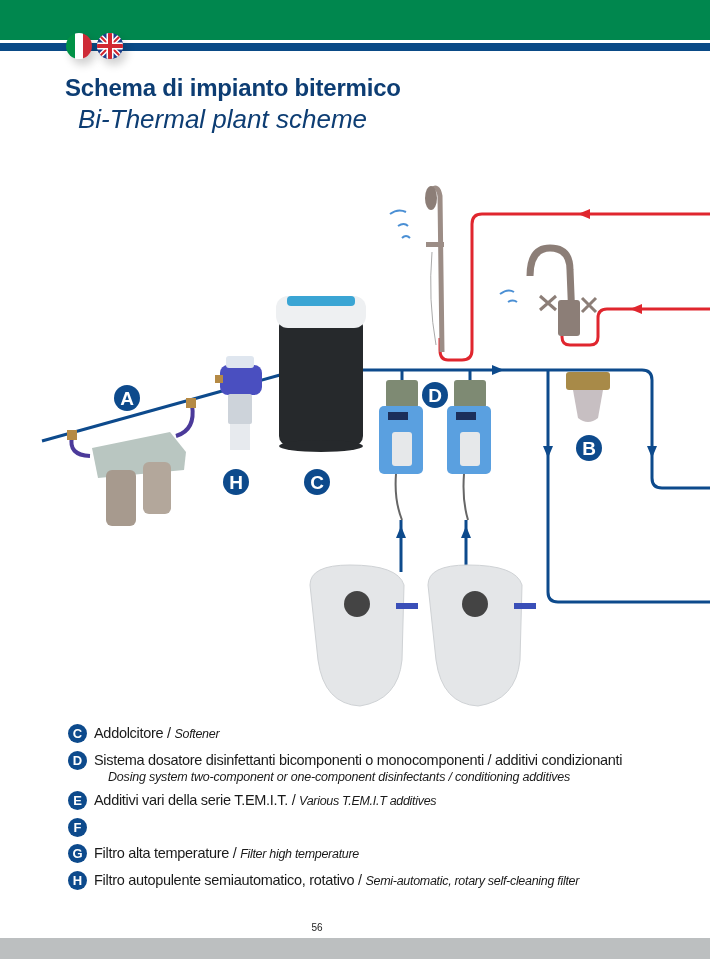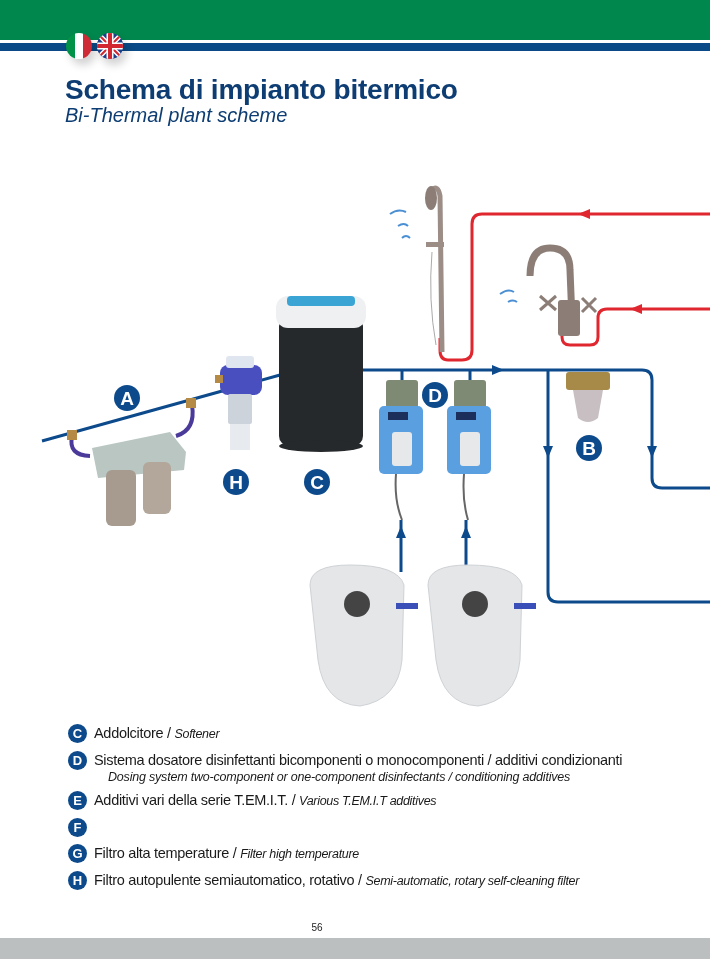--- a/index.html
+++ b/index.html
@@ -4,22 +4,22 @@
 <style>
   html, body { margin:0; padding:0; }
   body { width:710px; height:959px; position:relative; overflow:hidden; background:#ffffff; font-family:"Liberation Sans", sans-serif; }
   .top-green { position:absolute; left:0; top:0; width:710px; height:40px; background:#00874e; }
   .top-white-line { position:absolute; left:0; top:40px; width:710px; height:3px; background:#ffffff; }
   .top-blue { position:absolute; left:0; top:43px; width:710px; height:8px; background:#0a4a86; }
   .flag { position:absolute; top:33px; width:26px; height:26px; border-radius:50%; overflow:hidden; box-shadow:4px 6px 8px rgba(0,0,0,0.18); }
   .flag-it { left:66px; display:flex; }
   .flag-it span { flex:1; height:100%; }
   .flag-uk { left:97px; background:#1d3f8a; }
-  .title { position:absolute; left:65px; top:74px; font-size:28px; font-weight:bold; color:#0d3d73; letter-spacing:-0.2px; }
-  .subtitle { position:absolute; left:65px; top:104px; font-size:20px; font-style:italic; color:#0d3d73; }
+  .title { position:absolute; left:65px; top:74px; font-size:24px; font-weight:bold; color:#0d3d73; letter-spacing:-0.2px; }
+  .subtitle { position:absolute; left:78px; top:104px; font-size:26px; font-style:italic; color:#0d3d73; }
   svg.diagram { position:absolute; left:0; top:170px; }
   .legend { position:absolute; left:68px; top:724px; width:640px; }
   .legend-row { display:flex; align-items:flex-start; margin-bottom:7px; }
   .badge { width:19px; height:19px; border-radius:50%; background:#0d4a8c; color:#fff; font-weight:bold; font-size:13px; display:flex; align-items:center; justify-content:center; flex:none; margin-right:7px; }
   .legend-text { font-size:14.5px; color:#1a1a1a; line-height:19px; letter-spacing:-0.3px; }
   .legend-text i { font-size:12.5px; }
   .legend-sub { font-size:12.5px; font-style:italic; color:#1a1a1a; margin-left:40px; margin-top:-2px; margin-bottom:7px; letter-spacing:-0.2px; }
   .page-num { position:absolute; left:0; width:634px; top:922px; text-align:center; font-size:10px; color:#222; }
   .bottom-bar { position:absolute; left:0; top:938px; width:710px; height:21px; background:#bcbfc0; }
   .circle-label text { font-family:"Liberation Sans", sans-serif; }

